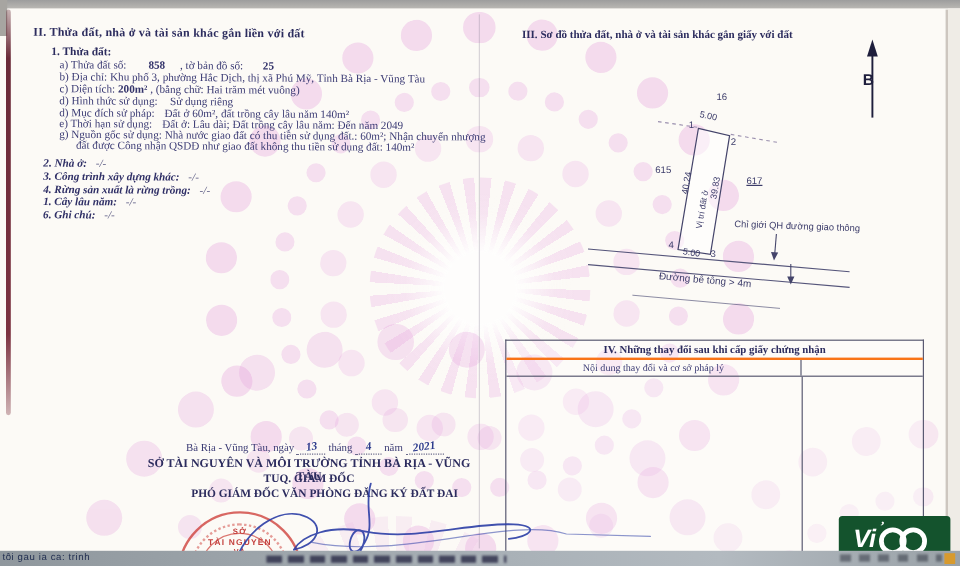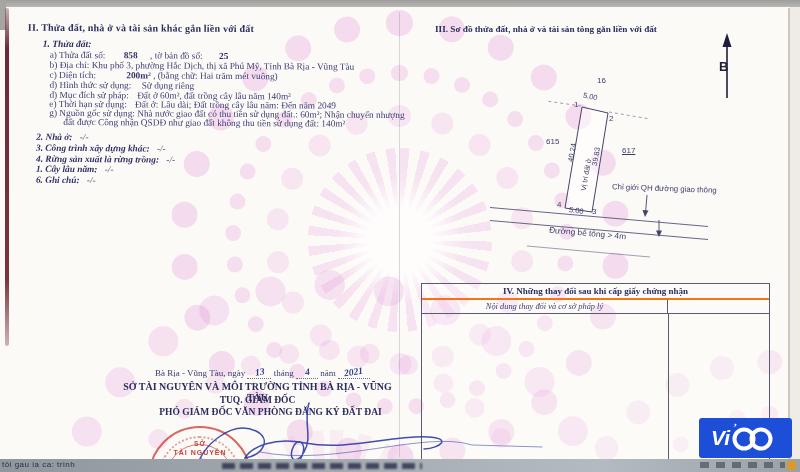--- a/index.html
+++ b/index.html
@@ -26,21 +26,21 @@
   .frag-left{left:2px;top:460px;font-family:"Liberation Sans",sans-serif;font-size:8px;
     color:#1f2c4e;filter:blur(.5px);letter-spacing:.5px;}
   .frag-mid{left:222px;top:463px;width:200px;height:6px;filter:blur(.8px);opacity:.85;
     background:repeating-linear-gradient(90deg,rgba(30,30,60,.85) 0 13px,transparent 13px 18px);}
   .frag-logo{left:700px;top:462px;width:85px;height:6px;filter:blur(.7px);opacity:.7;
     background:repeating-linear-gradient(90deg,rgba(55,60,72,.8) 0 9px,transparent 9px 16px);}
   .frag-orange{left:787px;top:461px;width:9px;height:9px;background:#d79a2e;}
   
   .s2{transform:rotate(.35deg);}
   .h2x{left:28px;top:24px;font-size:10px;font-weight:bold;color:#2c2c5e;letter-spacing:.2px;}
-  .sub1{left:43px;top:41px;font-size:9.5px;font-weight:bold;font-style:italic;color:#2c2c5e;}
+  .sub1{left:43px;top:41px;font-size:9.5px;font-weight:bold;color:#2c2c5e;}
   .ln{left:50px;font-size:9.3px;white-space:nowrap;}
   .val{font-weight:bold;color:#32326a;}
   .g-block{left:50px;top:110.5px;width:352px;font-size:9.3px;line-height:9.8px;
     white-space:normal;padding-left:14px;text-indent:-14px;}
   .it{left:37px;font-size:9.3px;}
   .itl{font-weight:bold;font-style:italic;color:#2f2f66;}
   .itv{margin-left:5px;color:#55557f;font-style:italic;}
   
   .h3x{left:435px;top:24px;font-size:9.2px;font-weight:bold;color:#2c2c5e;}
   .dlbl{position:absolute;font-family:"Liberation Sans","DejaVu Sans",sans-serif;
@@ -48,41 +48,41 @@
   .north-b{left:719px;top:59px;font-size:13px;font-weight:bold;color:#1e1e3c;
     font-family:"Liberation Sans",sans-serif;}
   
   .t4{left:421px;top:283px;width:347px;height:176px;border:1px solid #5a5a72;border-bottom:none;
     display:flex;flex-direction:column;background:rgba(255,255,255,.25);}
   .t4-title{height:14px;border-bottom:2px solid #f97316;text-align:center;
     font-size:9px;font-weight:bold;color:#2c2c5e;line-height:14px;}
   .t4-head{display:flex;border-bottom:1px solid #5a5a72;}
   .t4-c1{width:246px;border-right:1px solid #5a5a72;display:flex;align-items:center;justify-content:center;}
   .t4-c2{flex:1;display:flex;align-items:center;justify-content:center;}
-  .t4-head .t4-c1,.t4-head .t4-c2{font-size:8.4px;color:#3b3b74;text-align:left;padding:2px 4px;box-sizing:border-box;font-style:italic;}
+  .t4-head .t4-c1,.t4-head .t4-c2{font-size:8.4px;color:#3b3b74;text-align:left;padding:2px 4px;box-sizing:border-box;}
   .t4-body{flex:1;display:flex;}
   
   .dateline{left:155px;top:368px;font-size:9px;color:#3b3b74;white-space:nowrap;}
   .blank{display:inline-block;border-bottom:1px dotted #6a6a8a;text-align:center;height:10px;}
   .hw{color:#2c3a8c;font-style:italic;font-weight:bold;font-size:9.5px;position:relative;top:-1px;
     display:inline-block;transform:rotate(-8deg);}
   .agency{left:115px;top:381px;width:285px;text-align:center;font-size:10px;font-weight:bold;color:#2c2c5e;}
   .t1{left:115px;top:395px;width:285px;text-align:center;font-size:9.5px;font-weight:bold;color:#2c2c5e;}
   .t2{left:128px;top:407px;width:285px;text-align:center;font-size:9.5px;font-weight:bold;color:#2c2c5e;white-space:nowrap;}
   
   .stamp{left:148px;top:426px;width:104px;height:104px;border-radius:50%;
     border:2.5px solid rgba(205,62,56,.78);box-sizing:border-box;}
   .stamp-mid{position:absolute;left:8px;top:8px;width:83px;height:83px;border-radius:50%;
     border:2px dotted rgba(205,62,56,.5);box-sizing:border-box;}
   .stamp-in{position:absolute;left:16px;top:16px;width:67px;height:67px;border-radius:50%;
     border:1.3px solid rgba(205,62,56,.7);box-sizing:border-box;}
   .stamp-t{position:absolute;width:100%;text-align:center;color:#c4403e;font-weight:bold;
     font-family:"Liberation Sans",sans-serif;letter-spacing:1px;}
   
-  .vico{left:699px;top:418px;width:93px;height:40px;background:#1d4ed8;border-radius:3px;
+  .vico{left:699px;top:430px;width:93px;height:40px;background:#14532d;border-radius:3px;
     display:flex;align-items:center;justify-content:flex-start;padding-left:12px;box-sizing:border-box;}
   .vico-vi{color:#fff;font-family:"Liberation Sans",sans-serif;font-weight:bold;
     font-style:italic;font-size:21px;letter-spacing:0;}
   .vico-flame{position:absolute;left:34px;top:3px;color:#fff;font-size:11px;font-weight:bold;transform:rotate(14deg);}
 </style>
 </head>
 <body>
 
 <div class="page">
 
@@ -116,21 +116,21 @@
 
     <div class="abs ln" style="top:52px;">
       <span>a) Thửa đất số:</span>
       <span class="val" style="margin-left:16px;">858</span>
       <span style="margin-left:10px;">, tờ bản đồ số:</span>
       <span class="val" style="margin-left:14px;">25</span>
     </div>
     <div class="abs ln" style="top:62px;">b) Địa chỉ:  Khu phố 3, phường Hắc Dịch, thị xã Phú Mỹ, Tỉnh Bà Rịa - Vũng Tàu</div>
     <div class="abs ln" style="top:72px;">
       <span>c) Diện tích:</span>
-      <span class="val" style="margin-left:28px;">200m²</span>
+      <span class="val" style="">200m²</span>
       <span>, (bằng chữ: Hai trăm mét vuông)</span>
     </div>
     <div class="abs ln" style="top:82px;">
       <span>d) Hình thức sử dụng:</span>
       <span style="margin-left:8px;">Sử dụng riêng</span>
     </div>
     <div class="abs ln" style="top:91.5px;">
       <span>d) Mục đích sử pháp:</span>
       <span style="margin-left:6px;">Đất ở 60m², đất trồng cây lâu năm 140m²</span>
     </div>
@@ -155,21 +155,21 @@
     <div class="abs it" style="top:166px;">
       <span class="itl">1. Cây lâu năm:</span>
       <span class="itv">-/-</span>
     </div>
     <div class="abs it" style="top:177px;">
       <span class="itl">6. Ghi chú:</span>
       <span class="itv">-/-</span>
     </div>
   </div>
 
-  <div class="abs h3x">III. Sơ đồ thửa đất, nhà ở và tài sản tông gắn liền với đất</div>
+  <div class="abs h3x">III. Sơ đồ thửa đất, nhà ở và tài sản khác gắn giấy với đất</div>
 
   <svg class="abs" style="left:430px;top:20px;" width="370" height="250" viewBox="430 20 370 250">
 
     <g>
       <line x1="727" y1="44" x2="727" y2="98" stroke="#1e1e3c" stroke-width="1.6"></line>
       <polygon points="727,33 722.5,47 731.5,47" fill="#1e1e3c"></polygon>
     </g>
 
     <line x1="581" y1="106" x2="546" y2="101" stroke="#9a8fae" stroke-width="0.9" stroke-dasharray="3,3"></line>
     <line x1="609" y1="112" x2="650" y2="119" stroke="#9a8fae" stroke-width="0.9" stroke-dasharray="3,3"></line>

